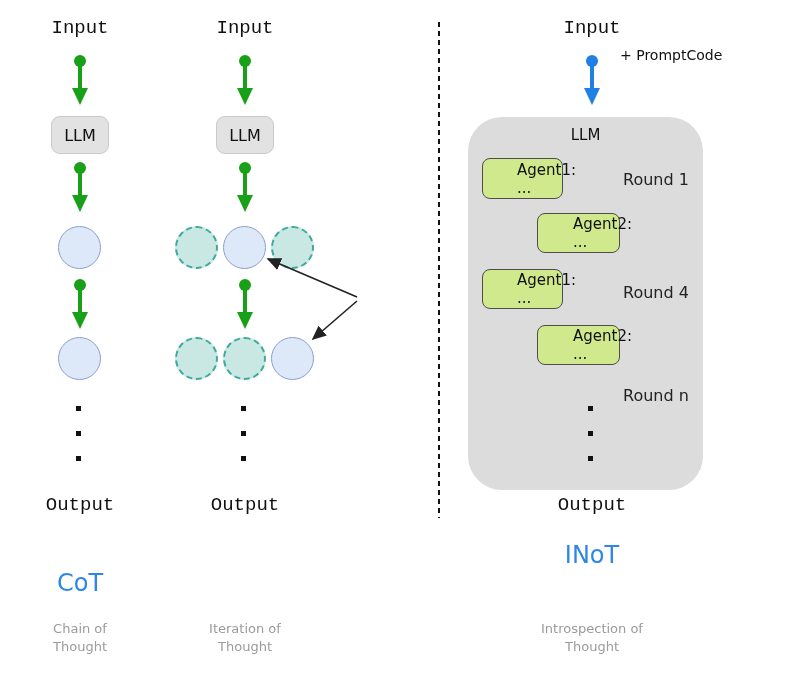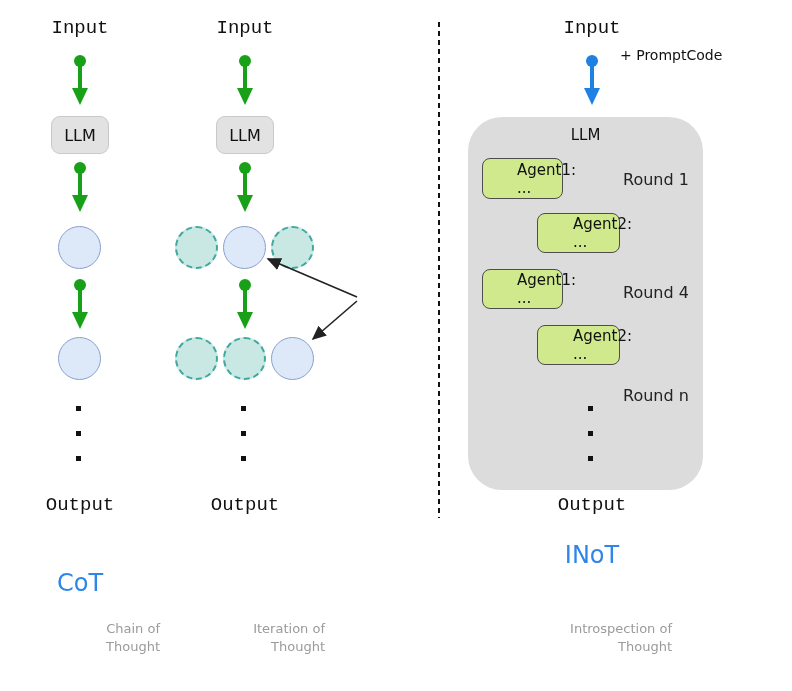--- a/index.html
+++ b/index.html
@@ -18,21 +18,21 @@
                display:flex; align-items:center; justify-content:center; font-size:15px; color:#111;padding-left:48px; }
   .dots { display:flex; flex-direction:column; gap:20px; }
   .dot { width:5px; height:5px; background:#111; }
   .arrow { color:var(--green-arrow); }
   .arrow.blue { color:var(--blue-arrow); }
   .big-box { width:235px; height:373px; background:var(--container-box-bg); border-radius:34px; }
   .inner-llm { width:235px; text-align:center; font-size:15px; color:#111; }
   .round-label { font-size:16px; color:#222; }
   .prompt-code { font-size:14px; color:#111; }
   .acronym { width:160px; text-align:center; font-size:24px; font-weight:normal; color:var(--acronym-blue); }
-  .subname { width:160px; text-align:right; font-size:13px; line-height:1.4; color:var(--sublabel-gray); white-space:pre-line; }
+  .subname { width:160px; text-align:center; font-size:13px; line-height:1.4; color:var(--sublabel-gray); white-space:pre-line; }
 </style>
 </head>
 <body>
 
 <div class="canvas">
 
   <div class="abs io-label" style="left:0px;top:17px">Input</div>
 
   <svg class="abs arrow" style="left:70px;top:54px" width="20" height="52" viewBox="0 0 20 52">
     <circle cx="10" cy="7" r="6" fill="currentColor"></circle>

